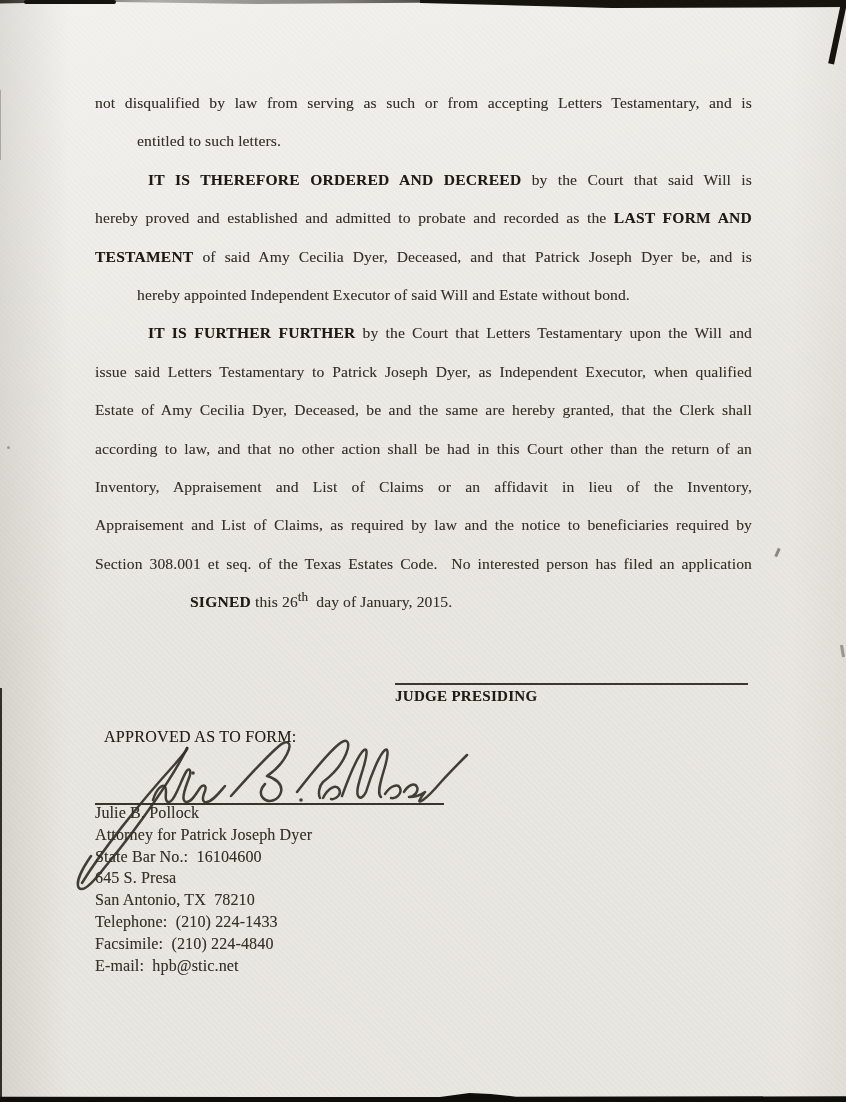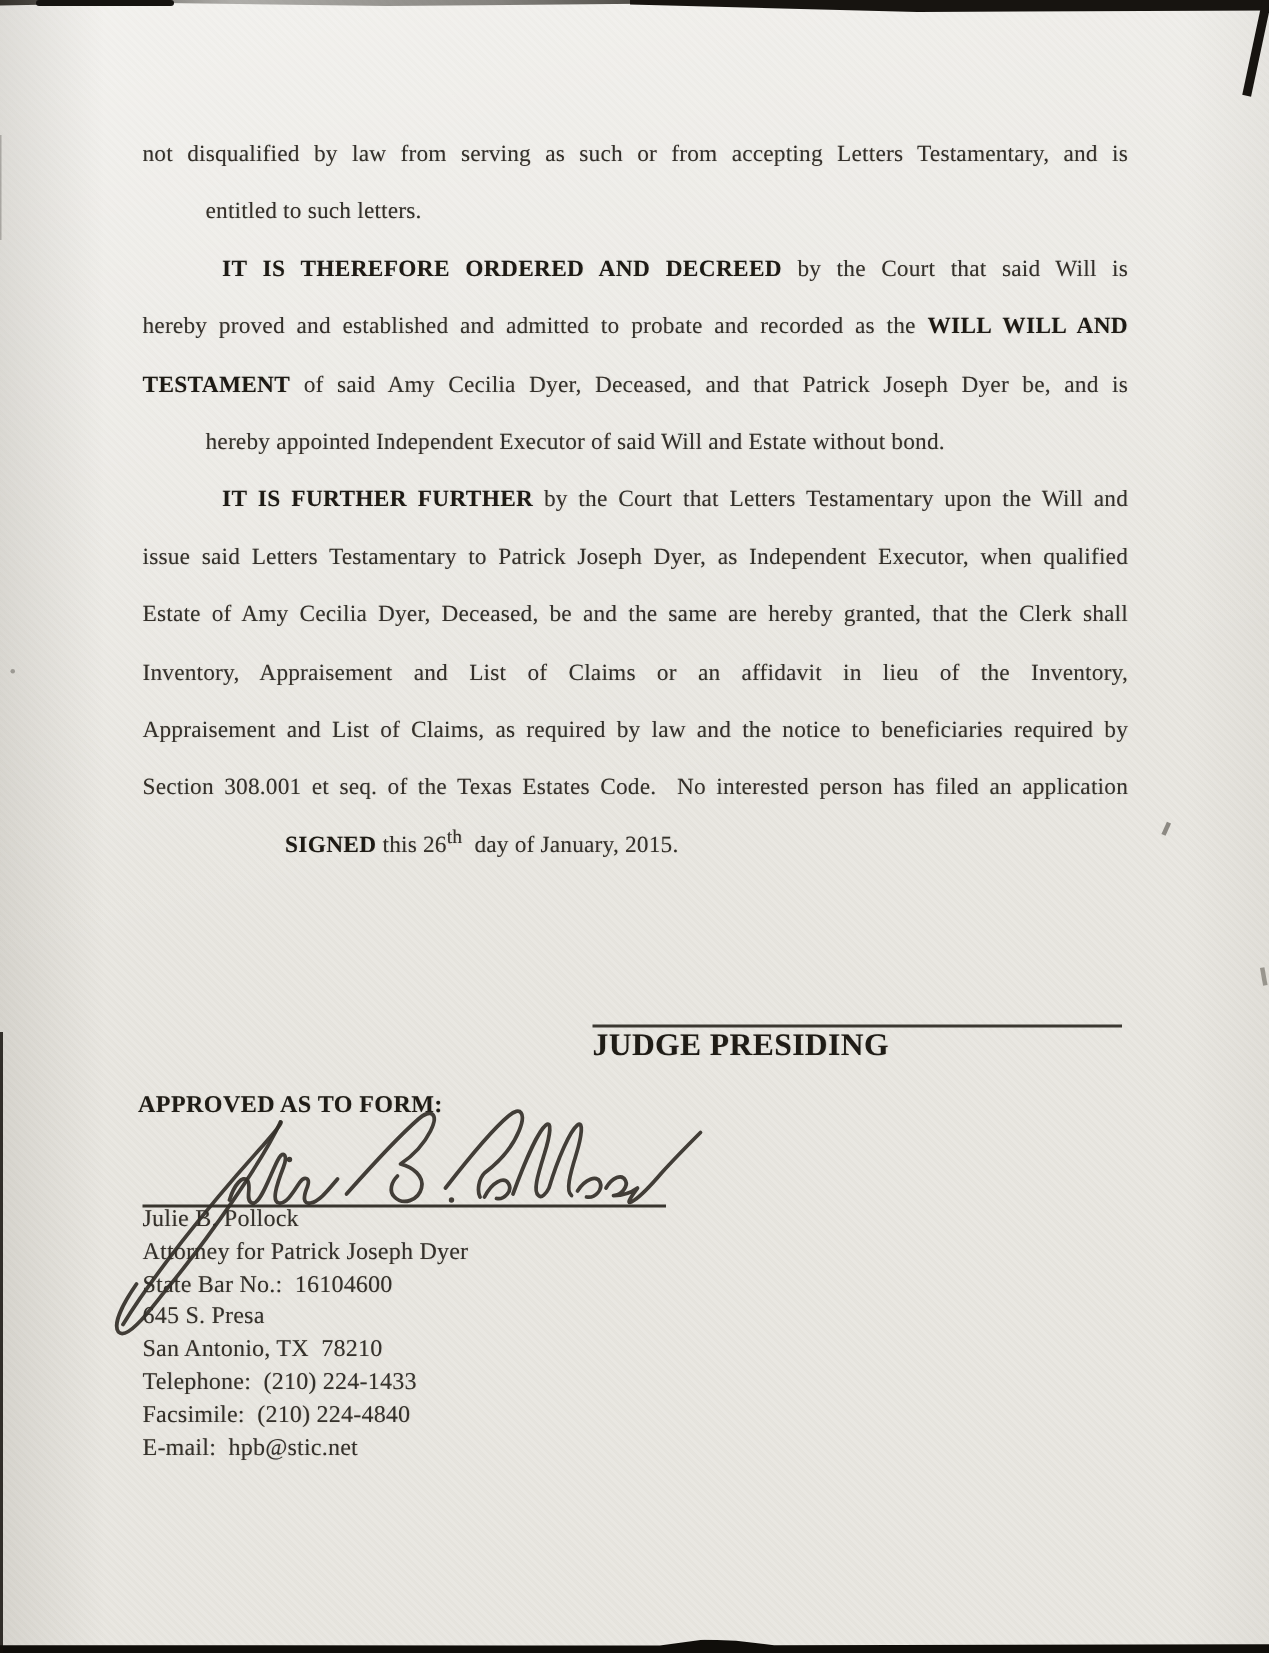--- a/index.html
+++ b/index.html
@@ -35,29 +35,29 @@
   .doc-line.last { text-align-last: left; margin-left: 42px; }
   .doc-line.indent { text-indent: 53px; }
   .doc-line .b { font-weight: 700; color: #1d1a14; letter-spacing: 0.25px; }
   .doc-line .sup { vertical-align: super; font-size: 13px; line-height: 0; }
 
   
   .judge-block { position: absolute; top: 670px; left: 395px; width: 353px; }
   .judge-rule { height: 15px; border-bottom: 2px solid #3b3831; }
   .judge-label {
     margin-top: 1px;
-    font-weight: 700; font-size: 21px; line-height: 20px;
+    font-weight: 700; font-size: 15px; line-height: 20px;
     color: #1f1c16; letter-spacing: 0.3px;
     text-shadow: 0.2px 0.3px 0.6px rgba(52,48,40,0.35);
   }
 
   
   .approved {
-    position: absolute; top: 727px; left: 92px;
-    font-weight: 700; font-size: 16px; line-height: 20px;
+    position: absolute; top: 727px; left: 104px;
+    font-weight: 400; font-size: 16px; line-height: 20px;
     color: #1f1c16; letter-spacing: 0.3px;
     text-shadow: 0.2px 0.3px 0.6px rgba(52,48,40,0.35);
   }
   .sig-rule { position: absolute; top: 803px; left: 95px; width: 349px; border-top: 2px solid #38352e; }
   .signature { position: absolute; top: 726px; left: 35px; width: 440px; height: 190px; }
   .signature path { fill: none; stroke: #332f28; stroke-width: 2.5; stroke-linecap: round; stroke-linejoin: round; opacity: 0.92; }
   .signature .dot { fill: #332f28; stroke: none; opacity: 0.92; }
 
   .attorney {
     position: absolute; top: 802px; left: 95px;
@@ -107,26 +107,27 @@
   <div class="edge-left-line"></div>
   <div class="edge-left-faint"></div>
   <div class="speck-1"></div>
   <div class="speck-2"></div>
   <div class="speck-3"></div>
 
   <div id="doc-body" class="doc-body">
       <div class="doc-line"><span class="">not disqualified by law from serving as such or from accepting Letters Testamentary, and is</span></div>
       <div class="doc-line last"><span class="">entitled to such letters.</span></div>
       <div class="doc-line indent"><span class="b ">IT IS THEREFORE ORDERED AND DECREED</span><span class=""> by the Court that said Will is</span></div>
-      <div class="doc-line"><span class="">hereby proved and established and admitted to probate and recorded as the </span><span class="b ">WILL WILL AND</span></div>
+      <div class="doc-line"><span class="">hereby proved and established and admitted to probate and recorded as the </span><span class="b ">LAST FORM AND</span></div>
       <div class="doc-line"><span class="b ">TESTAMENT</span><span class=""> of said Amy Cecilia Dyer, Deceased, and that Patrick Joseph Dyer be, and is</span></div>
       <div class="doc-line last"><span class="">hereby appointed Independent Executor of said Will and Estate without bond.</span></div>
       <div class="doc-line indent"><span class="b ">IT IS FURTHER FURTHER</span><span class=""> by the Court that Letters Testamentary upon the Will and</span></div>
       <div class="doc-line"><span class="">issue said Letters Testamentary to Patrick Joseph Dyer, as Independent Executor, when qualified</span></div>
       <div class="doc-line"><span class="">Estate of Amy Cecilia Dyer, Deceased, be and the same are hereby granted, that the Clerk shall</span></div>
+      <div class="doc-line"><span class="">according to law, and that no other action shall be had in this Court other than the return of an</span></div>
       <div class="doc-line"><span class="">Inventory, Appraisement and List of Claims or an affidavit in lieu of the Inventory,</span></div>
       <div class="doc-line"><span class="">Appraisement and List of Claims, as required by law and the notice to beneficiaries required by</span></div>
       <div class="doc-line"><span class="">Section 308.001 et seq. of the Texas Estates Code.&nbsp; No interested person has filed an application</span></div>
       <div class="doc-line last indent"><span class="b ">SIGNED</span><span class=""> this 26</span><span class="sup">th</span><span class="">&nbsp; day of January, 2015.</span></div>
     </div>
 
   <div class="judge-block">
     <div class="judge-rule"></div>
     <div class="judge-label">JUDGE PRESIDING</div>
   </div>

